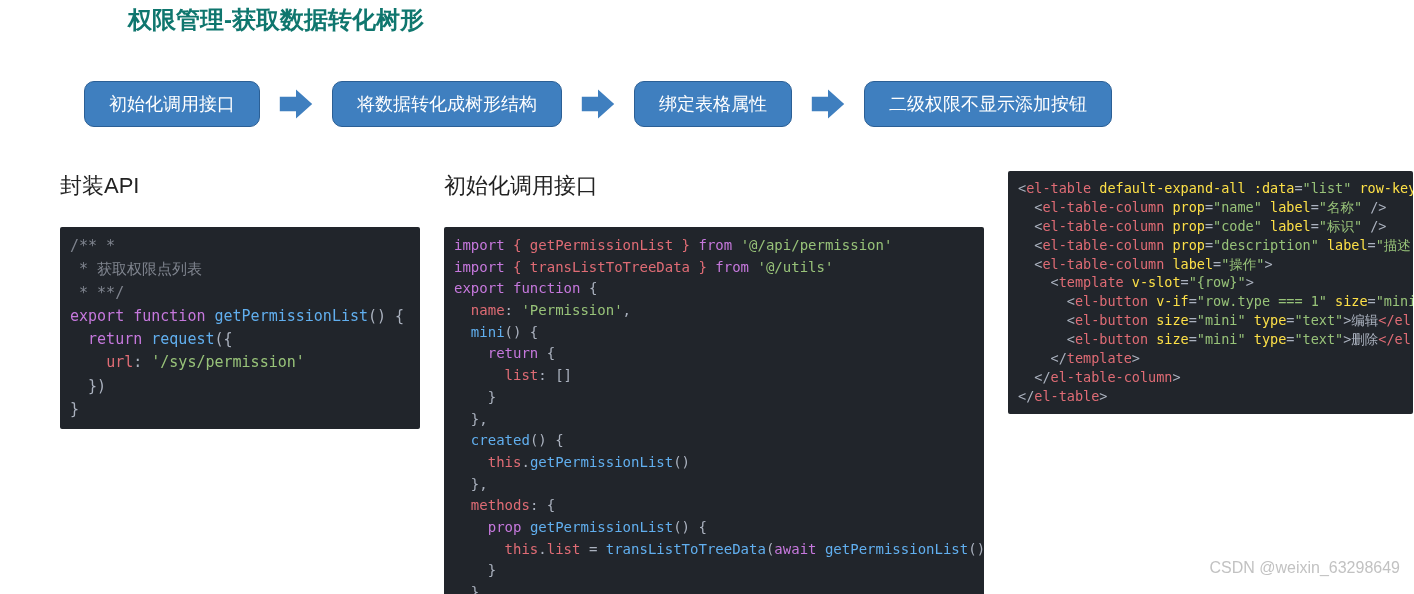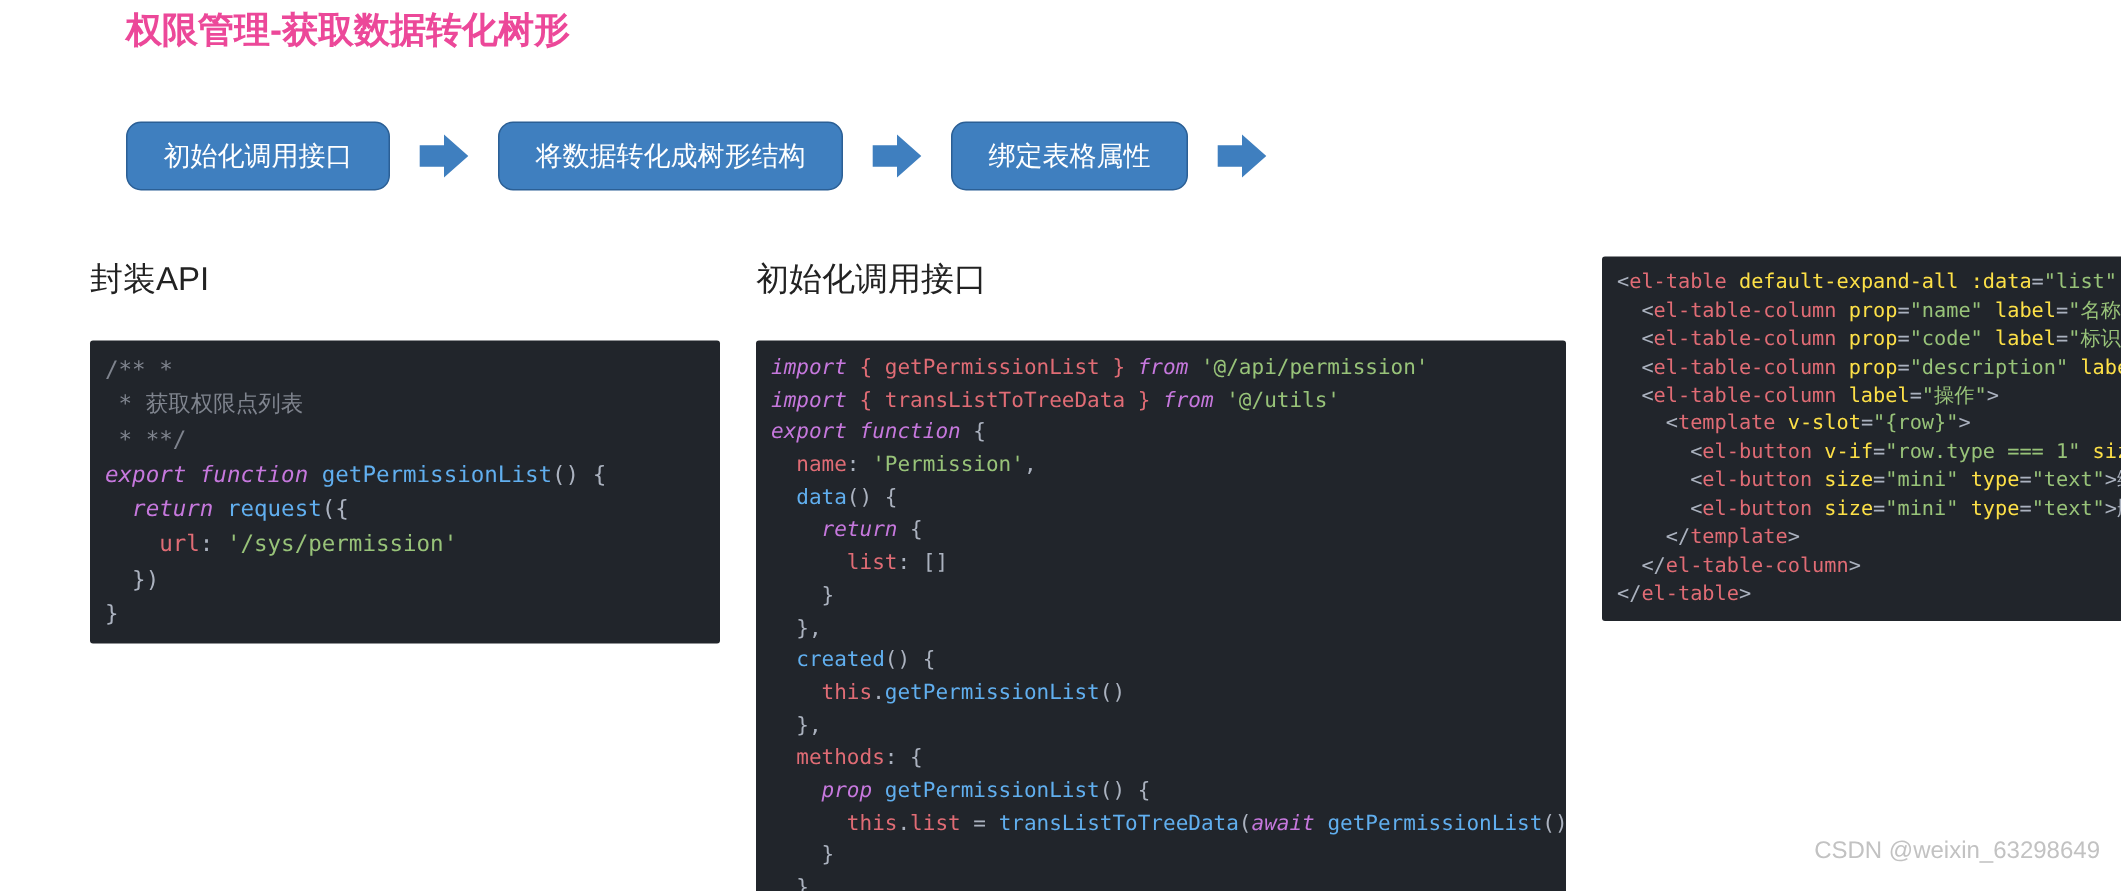--- a/index.html
+++ b/index.html
@@ -1,29 +1,29 @@
 <!DOCTYPE html>
 <html><head>
 <meta charset="utf-8">
 <style>
 * { margin:0; padding:0; box-sizing:border-box; }
 body { font-family:"Microsoft YaHei","PingFang SC",Arial,sans-serif; background:#fff; width:1414px; height:594px; position:relative; overflow:hidden; }
-.page-title { color:#ec4899; font-size:24px; font-weight:bold; padding:4px 0 0 84px; }
+.page-title { color:#0f766e; font-size:24px; font-weight:bold; padding:4px 0 0 84px;margin-left:44px; }
 .flow { display:flex; align-items:center; gap:18px; padding:45px 0 0 84px; }
 .step { background:#3f7fbf; color:#fff; font-size:18px; padding:10px 24px; border:1px solid #2b5f95; border-radius:10px; text-align:center; }
 .arrow { width:36px; height:36px; }
 .arrow svg { width:100%; height:100%; }
 .sections { display:flex; padding:44px 0 0 60px; gap:24px; align-items:flex-start; }
 .col { display:flex; flex-direction:column; }
 .section-title { font-size:22px; color:#222; margin-bottom:26px; }
 .code-block { background:#21252b; color:#abb2bf; font-family:Consolas,Menlo,monospace; font-size:15px; line-height:1.55; padding:8px 10px; white-space:pre; overflow:hidden; border-radius:2px; }
-.col1 .code-block { width:420px; }
+.col1 .code-block { width:360px; }
 .col2 .code-block { width:540px; font-size:14px; }
 .col3 .code-block { width:405px; font-size:13.5px; line-height:1.4; }
-.kw-purple { color:#c678dd;font-style:italic; }
+.kw-purple { color:#c678dd; }
 .kw-blue { color:#61afef; }
 .kw-red { color:#e06c75; }
 .kw-orange { color:#fde047; }
 .kw-green { color:#98c379; }
 .kw-gray { color:#7f848e; }
 .watermark { position:absolute; bottom:17px; right:14px; color:#c2c2c2; font-size:16px; font-family:Arial,sans-serif; }
 </style>
 </head>
 <body>
 
@@ -35,20 +35,21 @@
         <polygon points="2,12 20,12 20,4 38,20 20,36 20,28 2,28" fill="#3f7fbf"></polygon>
       </svg></div>
   <div class="step">将数据转化成树形结构</div>
   <div class="arrow"><svg viewBox="0 0 40 40">
         <polygon points="2,12 20,12 20,4 38,20 20,36 20,28 2,28" fill="#3f7fbf"></polygon>
       </svg></div>
   <div class="step">绑定表格属性</div>
   <div class="arrow"><svg viewBox="0 0 40 40">
         <polygon points="2,12 20,12 20,4 38,20 20,36 20,28 2,28" fill="#3f7fbf"></polygon>
       </svg></div>
+  <div class="step">二级权限不显示添加按钮</div>
 </div>
 
 <div class="sections">
 
   <div class="col col1">
     <div class="section-title">封装API</div>
     <div class="code-block"><span class="kw-gray">/** *</span>
 <span class="kw-gray"> * 获取权限点列表</span>
 <span class="kw-gray"> * **/</span>
 <span class="kw-purple">export</span> <span class="kw-purple">function</span> <span class="kw-blue">getPermissionList</span><span>() {</span>
@@ -57,21 +58,21 @@
   <span>})</span>
 <span>}</span></div>
   </div>
 
   <div class="col col2">
     <div class="section-title">初始化调用接口</div>
     <div class="code-block"><span class="kw-purple">import</span> <span class="kw-red">{ getPermissionList }</span> <span class="kw-purple">from</span> <span class="kw-green">'@/api/permission'</span>
 <span class="kw-purple">import</span> <span class="kw-red">{ transListToTreeData }</span> <span class="kw-purple">from</span> <span class="kw-green">'@/utils'</span>
 <span class="kw-purple">export</span> <span class="kw-purple">function</span> {
   <span class="kw-red">name</span>: <span class="kw-green">'Permission'</span>,
-  <span class="kw-blue">data</span>() {
+  <span class="kw-blue">mini</span>() {
     <span class="kw-purple">return</span> {
       <span class="kw-red">list</span>: <span>[]</span>
     }
   },
   <span class="kw-blue">created</span>() {
     <span class="kw-red">this</span>.<span class="kw-blue">getPermissionList</span>()
   },
   <span class="kw-red">methods</span>: {
     <span class="kw-purple">prop</span> <span class="kw-blue">getPermissionList</span>() {
       <span class="kw-red">this</span>.<span class="kw-red">list</span> = <span class="kw-blue">transListToTreeData</span>(<span class="kw-purple">await</span> <span class="kw-blue">getPermissionList</span>() )

